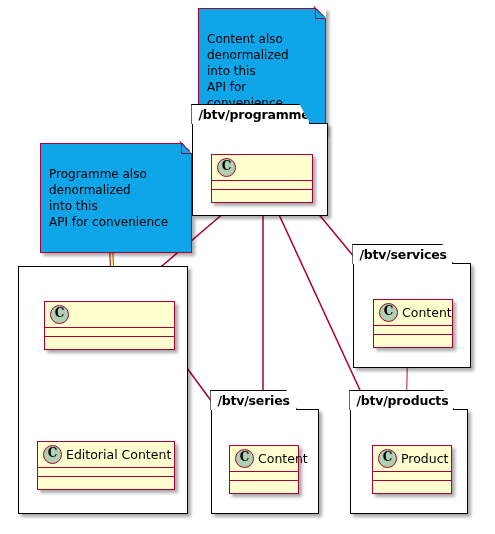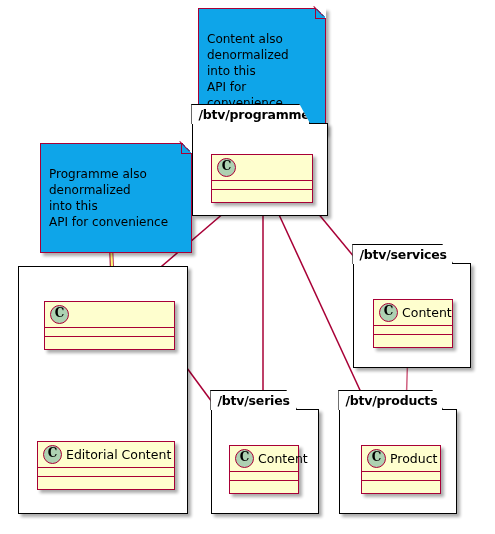--- a/index.html
+++ b/index.html
@@ -250,21 +250,21 @@
         <div class="cls-header">
           <span class="cls-icon">C</span>
           <span class="cls-name">Content</span>
         </div>
         <div class="cls-comp"></div>
         <div class="cls-comp last"></div>
       </div>
     </div>
   </div>
 
-  <div class="package" style="left:339px; top:409px; width:118px; height:105px;">
+  <div class="package" style="left:350px; top:409px; width:118px; height:105px;">
     <div class="pkg-tab" style="width:105px;">/btv/products</div>
     <div class="pkg-body">
       <div class="clsbox" style="left:21px; top:35px; width:80px; height:49px;">
         <div class="cls-header">
           <span class="cls-icon">C</span>
           <span class="cls-name">Product</span>
         </div>
         <div class="cls-comp"></div>
         <div class="cls-comp last"></div>
       </div>

